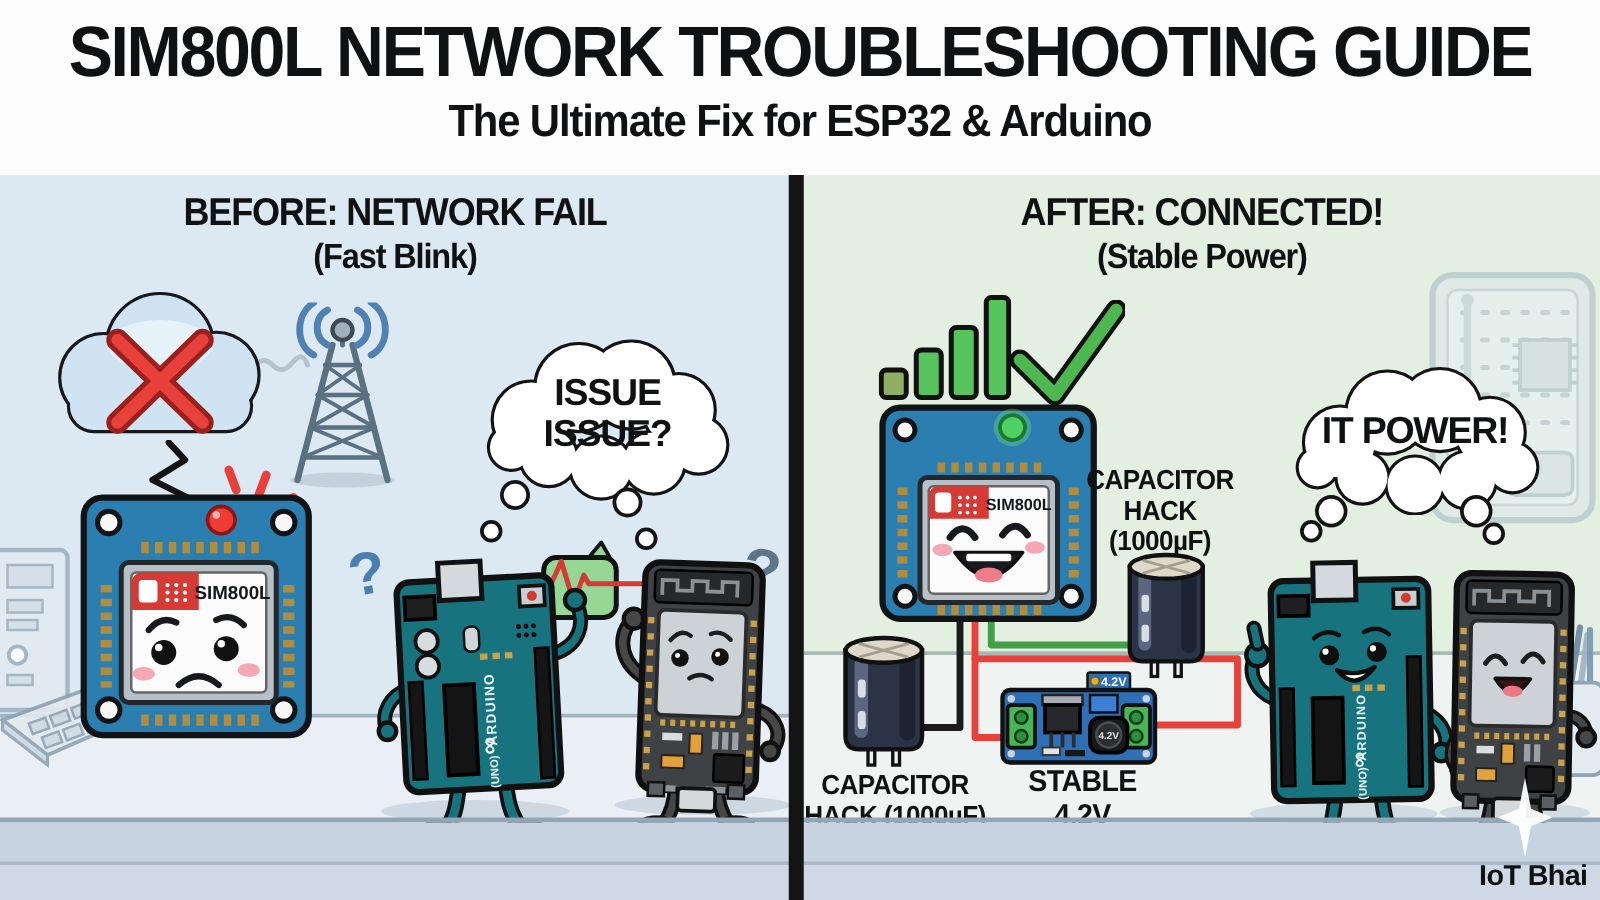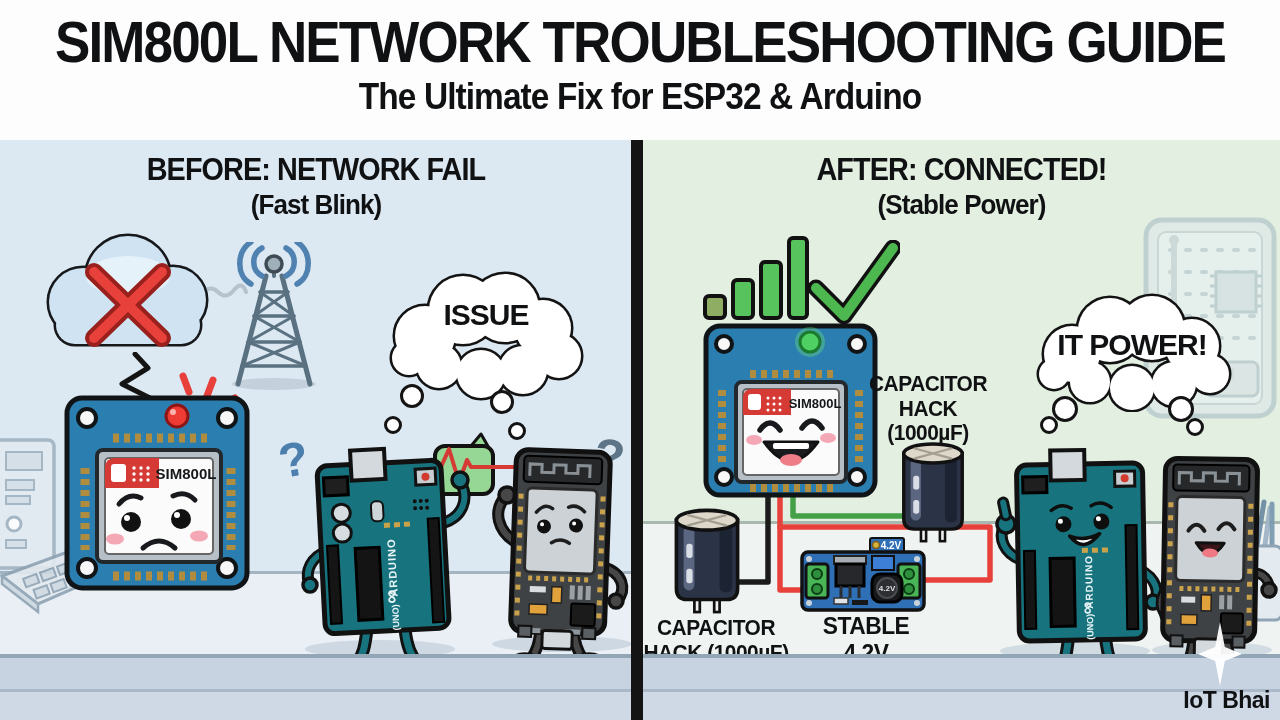--- a/index.html
+++ b/index.html
@@ -186,20 +186,21 @@
       <circle cx="162" cy="58" r="28"></circle>
         <circle cx="178" cy="86" r="22"></circle>
         <circle cx="142" cy="100" r="24"></circle>
       <circle cx="100" cy="104" r="24"></circle>
         <circle cx="58" cy="96" r="22"></circle>
         <circle cx="28" cy="88" r="17"></circle>
     </g>
   </svg>
   <div class="abs ctr blk bubble-txt z5" style="left:401px;top:298px;width:170px;">
     <div>ISSUE</div>
+    <div>ISSUE?</div>
   </div>
   <div class="dot z4" style="left:400px;top:384px;width:18px;height:18px;"></div>
   <div class="dot z4" style="left:384px;top:416px;width:12px;height:12px;"></div>
   <div class="dot z4" style="left:490px;top:390px;width:18px;height:18px;"></div>
   <div class="dot z4" style="left:508px;top:422px;width:12px;height:12px;"></div>
 
   <svg class="abs z3" style="left:413px;top:432px;" width="104" height="74" viewBox="0 0 104 74">
     <path d="M58,14 L68,2 L76,16 Z" fill="#97d795" stroke="#121212" stroke-width="3" stroke-linejoin="round"></path>
     <rect x="22" y="14" width="58" height="48" rx="10" fill="#97d795" stroke="#121212" stroke-width="4"></rect>
     <path d="M2,35 H28 L36,17 L46,50 L54,28 L58,35 H102" fill="none" stroke="#d63a35" stroke-width="4" stroke-linecap="round" stroke-linejoin="round"></path>

